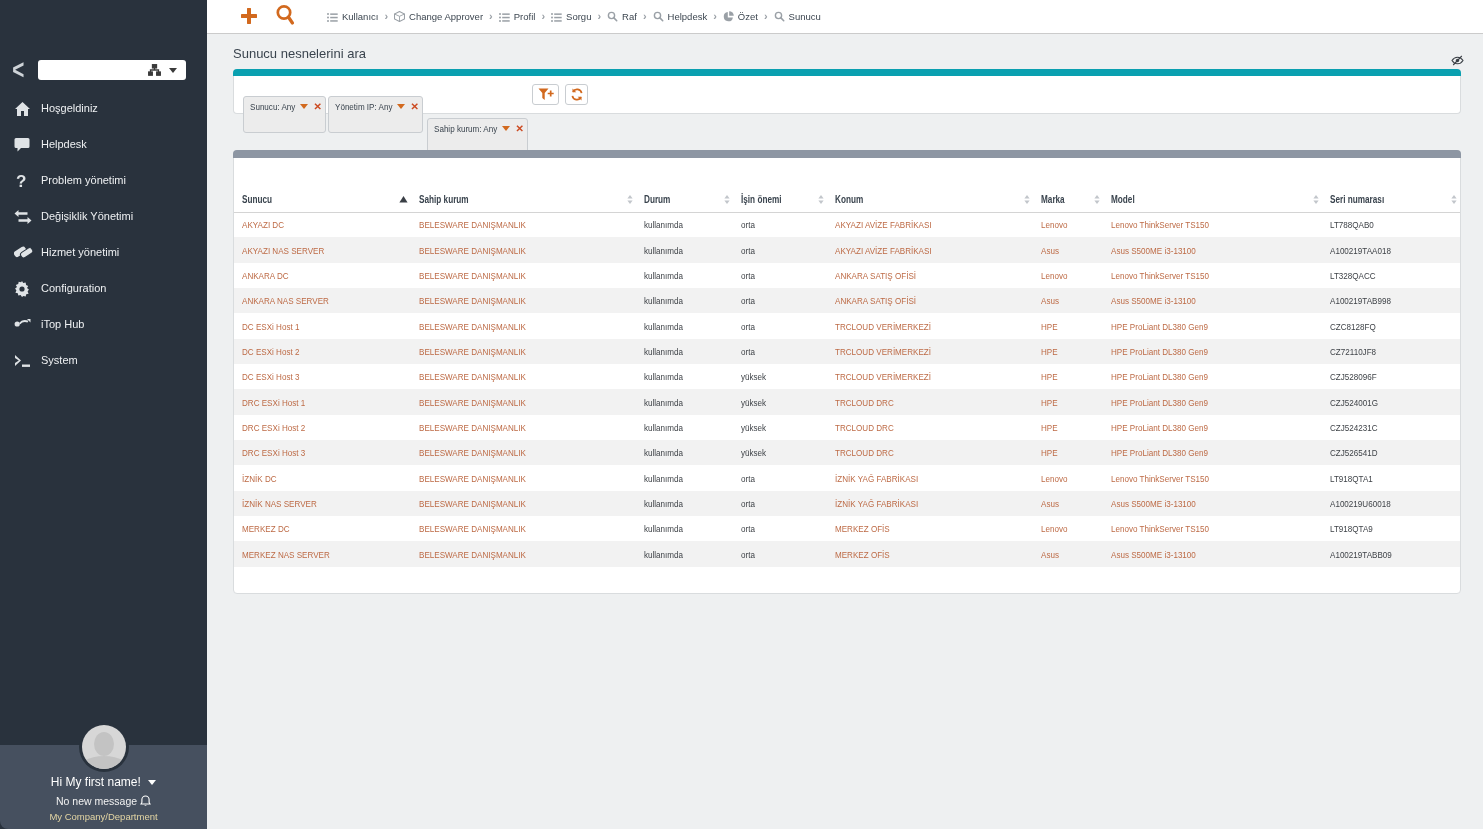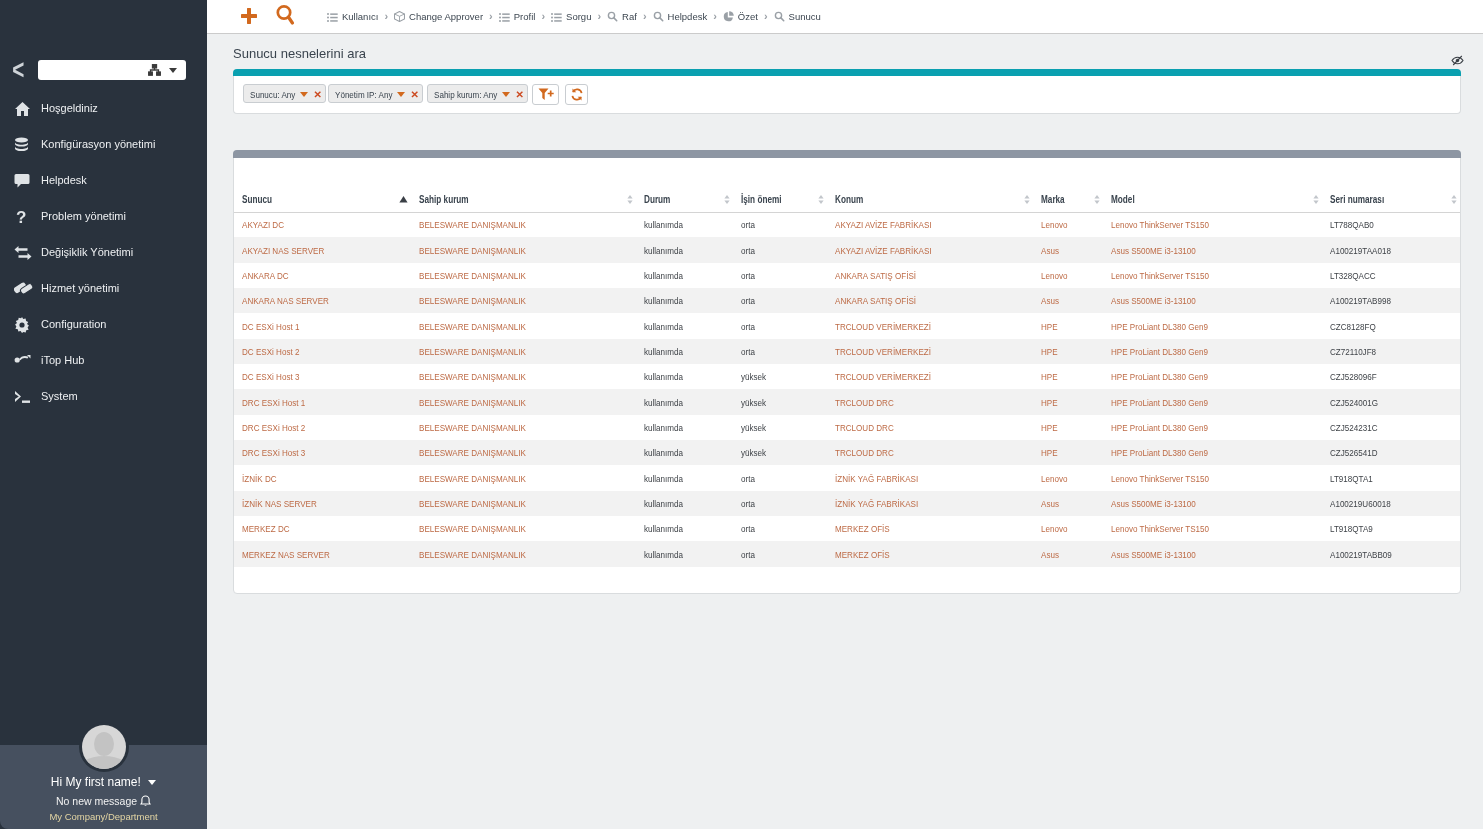--- a/index.html
+++ b/index.html
@@ -39,21 +39,21 @@
 #crumbs .sep { color:#9aa0a6; margin:0 6px; font-weight:bold; font-size:11px; }
 #crumbs svg { vertical-align:-2px; margin-right:4px; }
 
 
 #content { position:absolute; left:207px; top:34px; width:1276px; height:795px; }
 #title { position:absolute; left:26px; top:12px; font-size:13px; color:#3a444e; }
 #eyeslash { position:absolute; left:1244px; top:21px; }
 
 #fpanel { position:absolute; left:26px; top:42px; width:1228px; height:38px; background:#fff; border:1px solid #d9dcde; border-top:none; border-radius:0 0 4px 4px; }
 #fpanel .teal { position:absolute; left:-1px; top:-7px; width:1228px; height:7px; background:#0aa0b0; border-radius:4px 4px 0 0; }
-.chip { position:absolute; top:8px; height:19px; background:#ececec; border:1px solid #c9cdd1; border-radius:3px; font-size:9.5px; color:#3a444e; line-height:19px; padding:0 3px 0 6px; white-space:nowrap; }
+.chip { position:absolute; top:20px; height:37px; background:#ececec; border:1px solid #c9cdd1; border-radius:3px; font-size:9.5px; color:#3a444e; line-height:19px; padding:0 3px 0 6px; white-space:nowrap; }
 .chip .car { display:inline-block; width:0; height:0; border-left:4px solid transparent; border-right:4px solid transparent; border-top:5px solid #d2691e; margin-left:5px; vertical-align:1px; }
 .chip .x { color:#cc4a21; font-weight:bold; margin-left:5px; font-size:10px; }
 .fbtn { position:absolute; top:8px; height:21px; background:#fff; border:1px solid #c9cdd1; border-radius:3px; text-align:center; }
 
 #totrow { position:absolute; left:26px; top:96px; width:1228px; height:20px; }
 #totrow .lbl { position:absolute; left:0px; top:5px; font-size:10.5px; color:#3c4650; }
 #totrow svg { position:absolute; }
 
 #tpanel { position:absolute; left:26px; top:116px; width:1228px; height:444px; background:#fff; border:1px solid #d9dcde; border-radius:4px; }
 #tpanel .gbar { position:absolute; left:-1px; top:-1px; width:1228px; height:8px; background:#8d96a3; border-radius:4px 4px 0 0; }
@@ -80,28 +80,20 @@
         </g>
       </svg>
     <div class="caret"></div>
   </div>
   <div id="menu">
       <div class="mi">
         <svg width="17" height="16" viewBox="0 0 17 16">
           <path d="M8.5 1L1 8h2v7h4v-5h3v5h4V8h2z" fill="#dfe3e6"></path>
         </svg>
         <div class="t">Hoşgeldiniz</div>
-      </div>
-      <div class="mi">
-        <svg width="15" height="16" viewBox="0 0 15 16">
-          <ellipse cx="7.5" cy="3" rx="6.5" ry="2.6" fill="#dfe3e6"></ellipse>
-          <path d="M1 5.2c0 1.4 2.9 2.5 6.5 2.5s6.5-1.1 6.5-2.5V7c0 1.4-2.9 2.6-6.5 2.6S1 8.4 1 7z" fill="#dfe3e6"></path>
-          <path d="M1 9.6c0 1.4 2.9 2.5 6.5 2.5s6.5-1.1 6.5-2.5v1.8c0 1.4-2.9 2.6-6.5 2.6S1 12.8 1 11.4z" fill="#dfe3e6"></path>
-        </svg>
-        <div class="t">Konfigürasyon yönetimi</div>
       </div>
       <div class="mi">
         <svg width="16" height="15" viewBox="0 0 16 15">
           <path d="M2 1h12a1.5 1.5 0 0 1 1.5 1.5v7A1.5 1.5 0 0 1 14 11H7l-3.5 3.5V11H2A1.5 1.5 0 0 1 .5 9.5v-7A1.5 1.5 0 0 1 2 1z" fill="#dfe3e6"></path>
         </svg>
         <div class="t">Helpdesk</div>
       </div>
       <div class="mi">
         <svg width="12" height="16" viewBox="0 0 12 16" style="left:16px">
           <text x="0" y="14" font-family="Liberation Sans" font-weight="bold" font-size="17" fill="#dfe3e6">?</text>
@@ -220,21 +212,21 @@
   <svg id="eyeslash" width="13" height="11" viewBox="0 0 13 11">
       <path d="M1 5.5S3 2.2 6.5 2.2 12 5.5 12 5.5 10 8.8 6.5 8.8 1 5.5 1 5.5z" fill="none" stroke="#3b4046" stroke-width="1.1"></path>
       <circle cx="6.5" cy="5.5" r="1.7" fill="#3b4046"></circle>
       <path d="M2.2 10L10.8 1" stroke="#3b4046" stroke-width="1.1"></path>
     </svg>
 
   <div id="fpanel">
     <div class="teal"></div>
     <div class="chip" style="left:9px;"><span class="sx" style="margin-right: -7.95px;">Sunucu: Any</span><span class="car"></span><span class="x">✕</span></div>
     <div class="chip" style="left:94px;"><span class="sx" style="margin-right: -10.2px;">Yönetim IP: Any</span><span class="car"></span><span class="x">✕</span></div>
-    <div class="chip" style="left:193px;"><span class="sx" style="margin-right: -11.1px;">Sahip kurum: Any</span><span class="car"></span><span class="x">✕</span></div>
+    <div class="chip" style="left:193px;margin-top:22px;"><span class="sx" style="margin-right: -11.1px;">Sahip kurum: Any</span><span class="car"></span><span class="x">✕</span></div>
     <div class="fbtn" style="left:298px;width:27px;">
       <svg width="16" height="13" viewBox="0 0 16 13" style="margin-top:3px">
           <path d="M0.5 0.5h10l-3.8 4.4v7l-2.4-1.8V4.9z" fill="#d2691e"></path>
           <path d="M12.7 2.5v6M9.7 5.5h6" stroke="#d2691e" stroke-width="1.7"></path>
         </svg>
     </div>
     <div class="fbtn" style="left:331px;width:23px;">
       <svg width="12" height="13" viewBox="0 0 12 13" style="margin-top:3px">
           <path d="M10.6 5.2A4.6 4.6 0 0 0 2 3.8" fill="none" stroke="#d2691e" stroke-width="1.7"></path>
           <path d="M1.5 0.5v3.8h3.8z" fill="#d2691e"></path>

